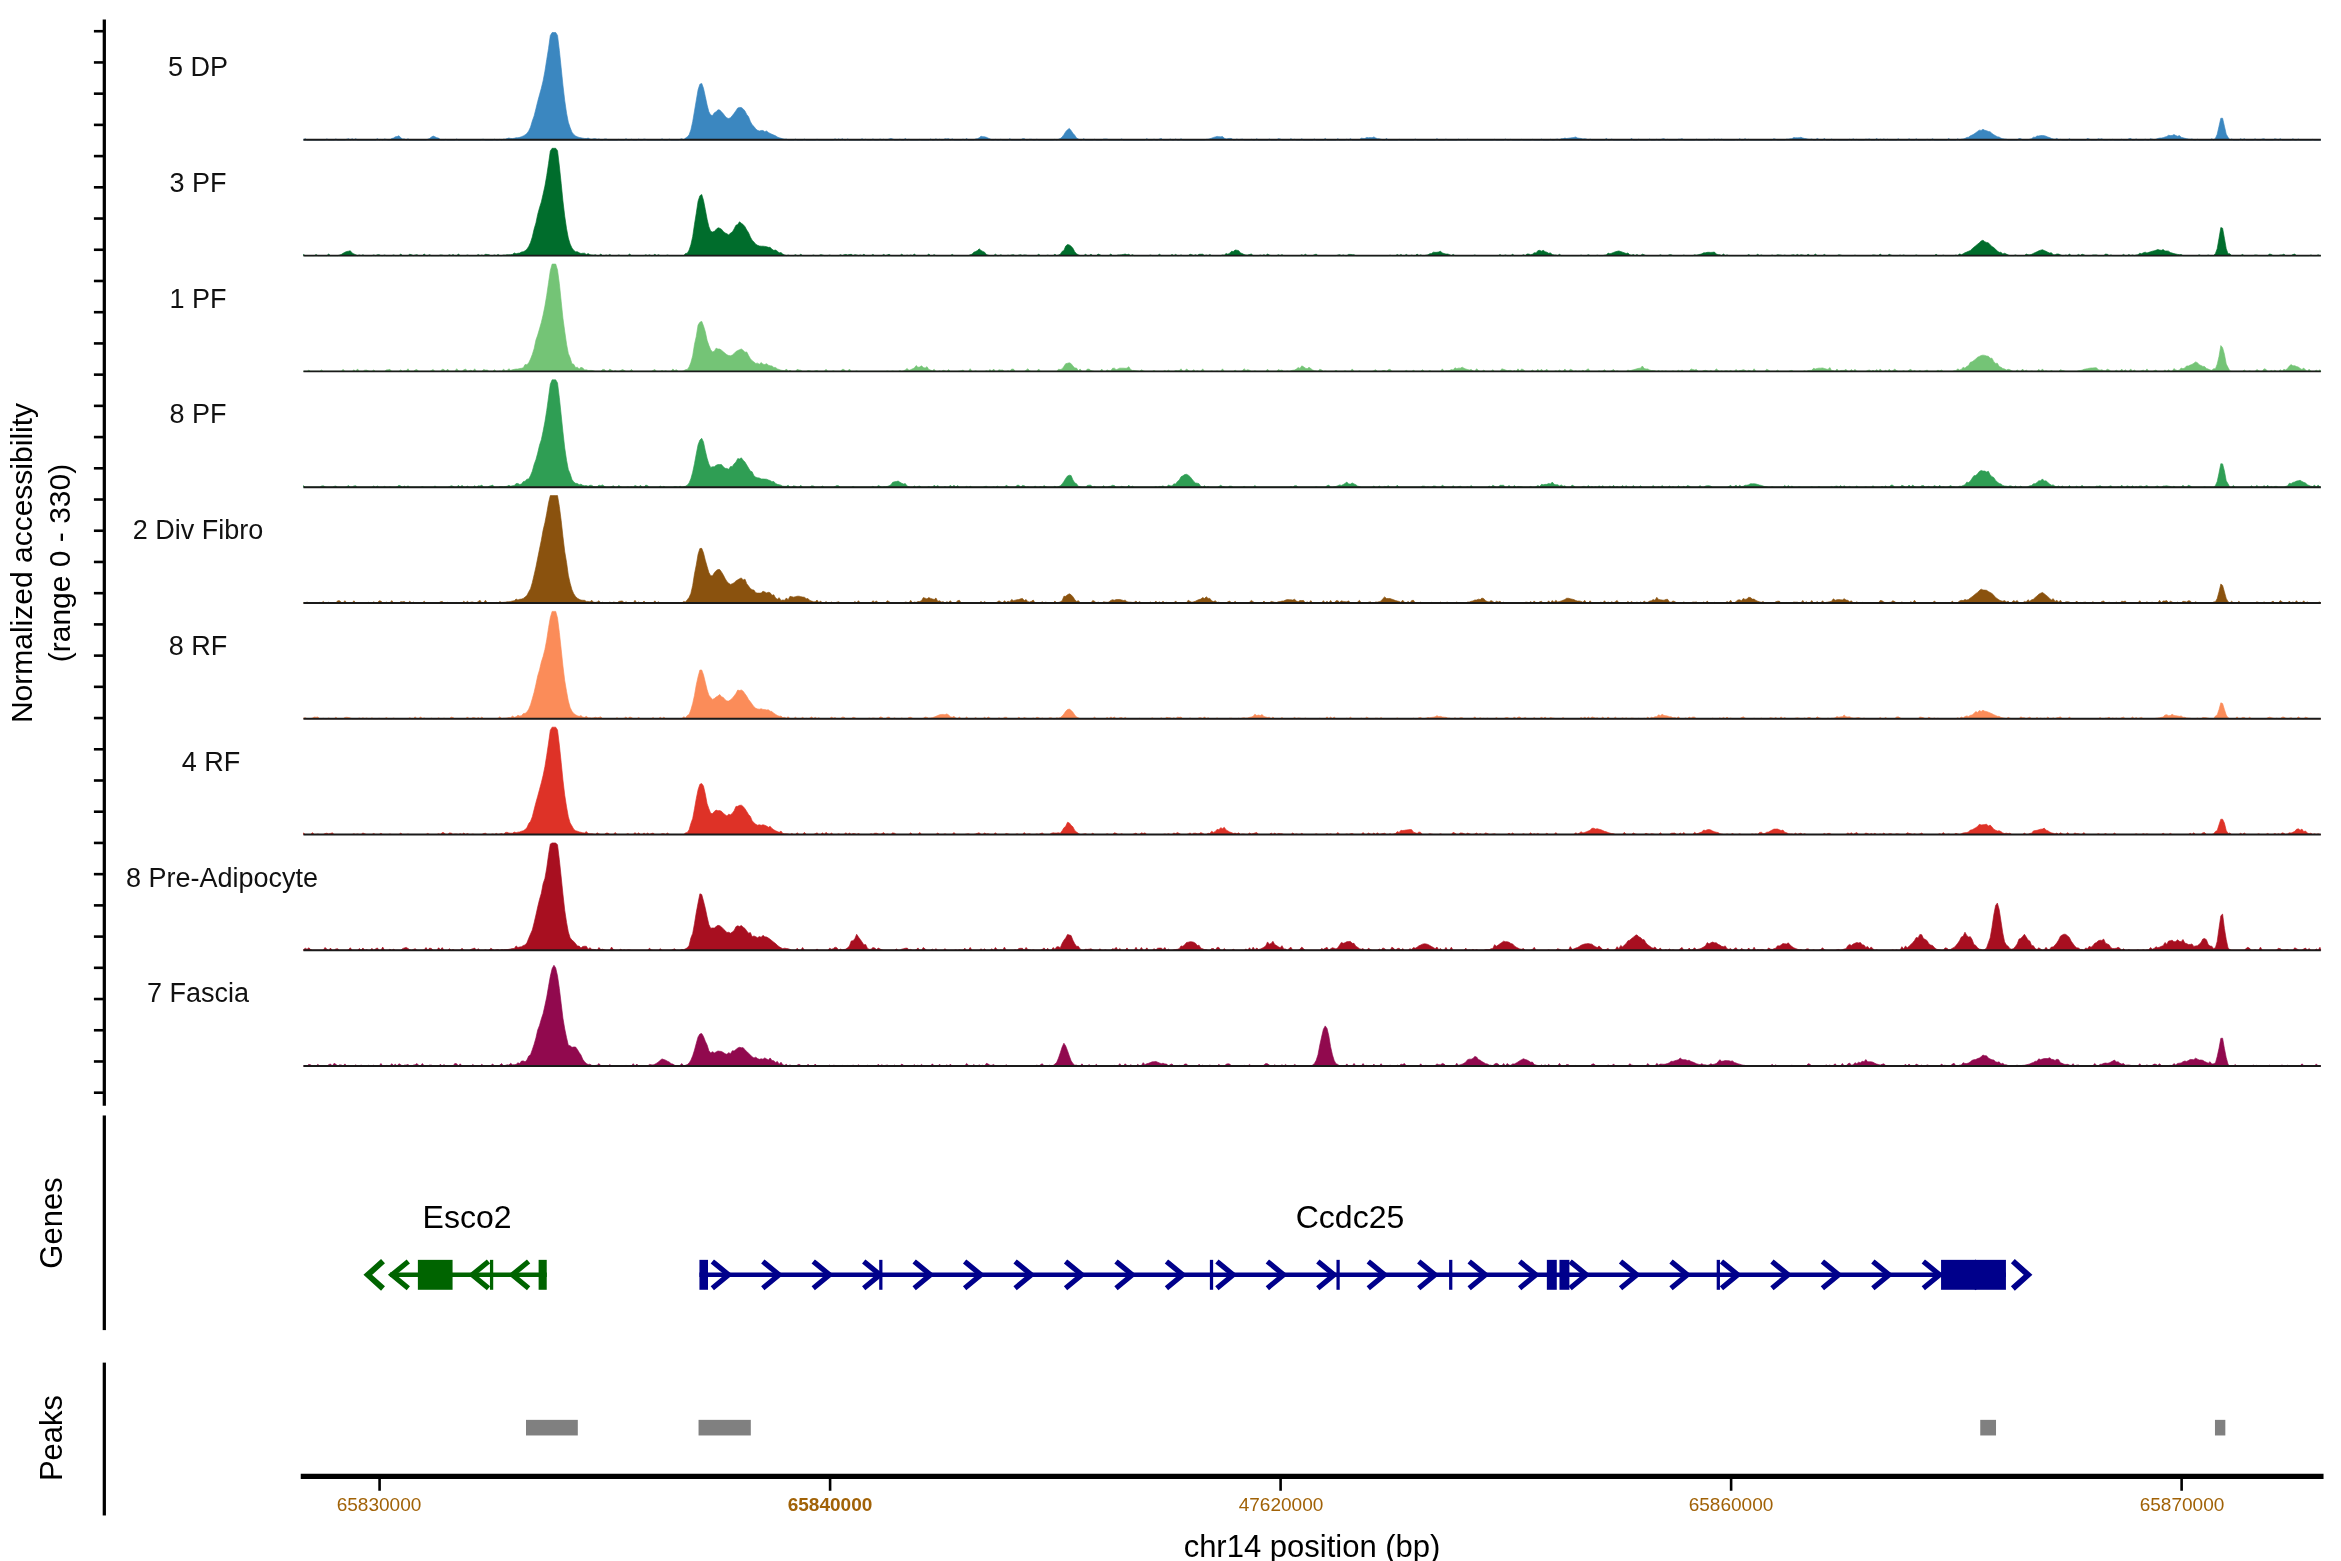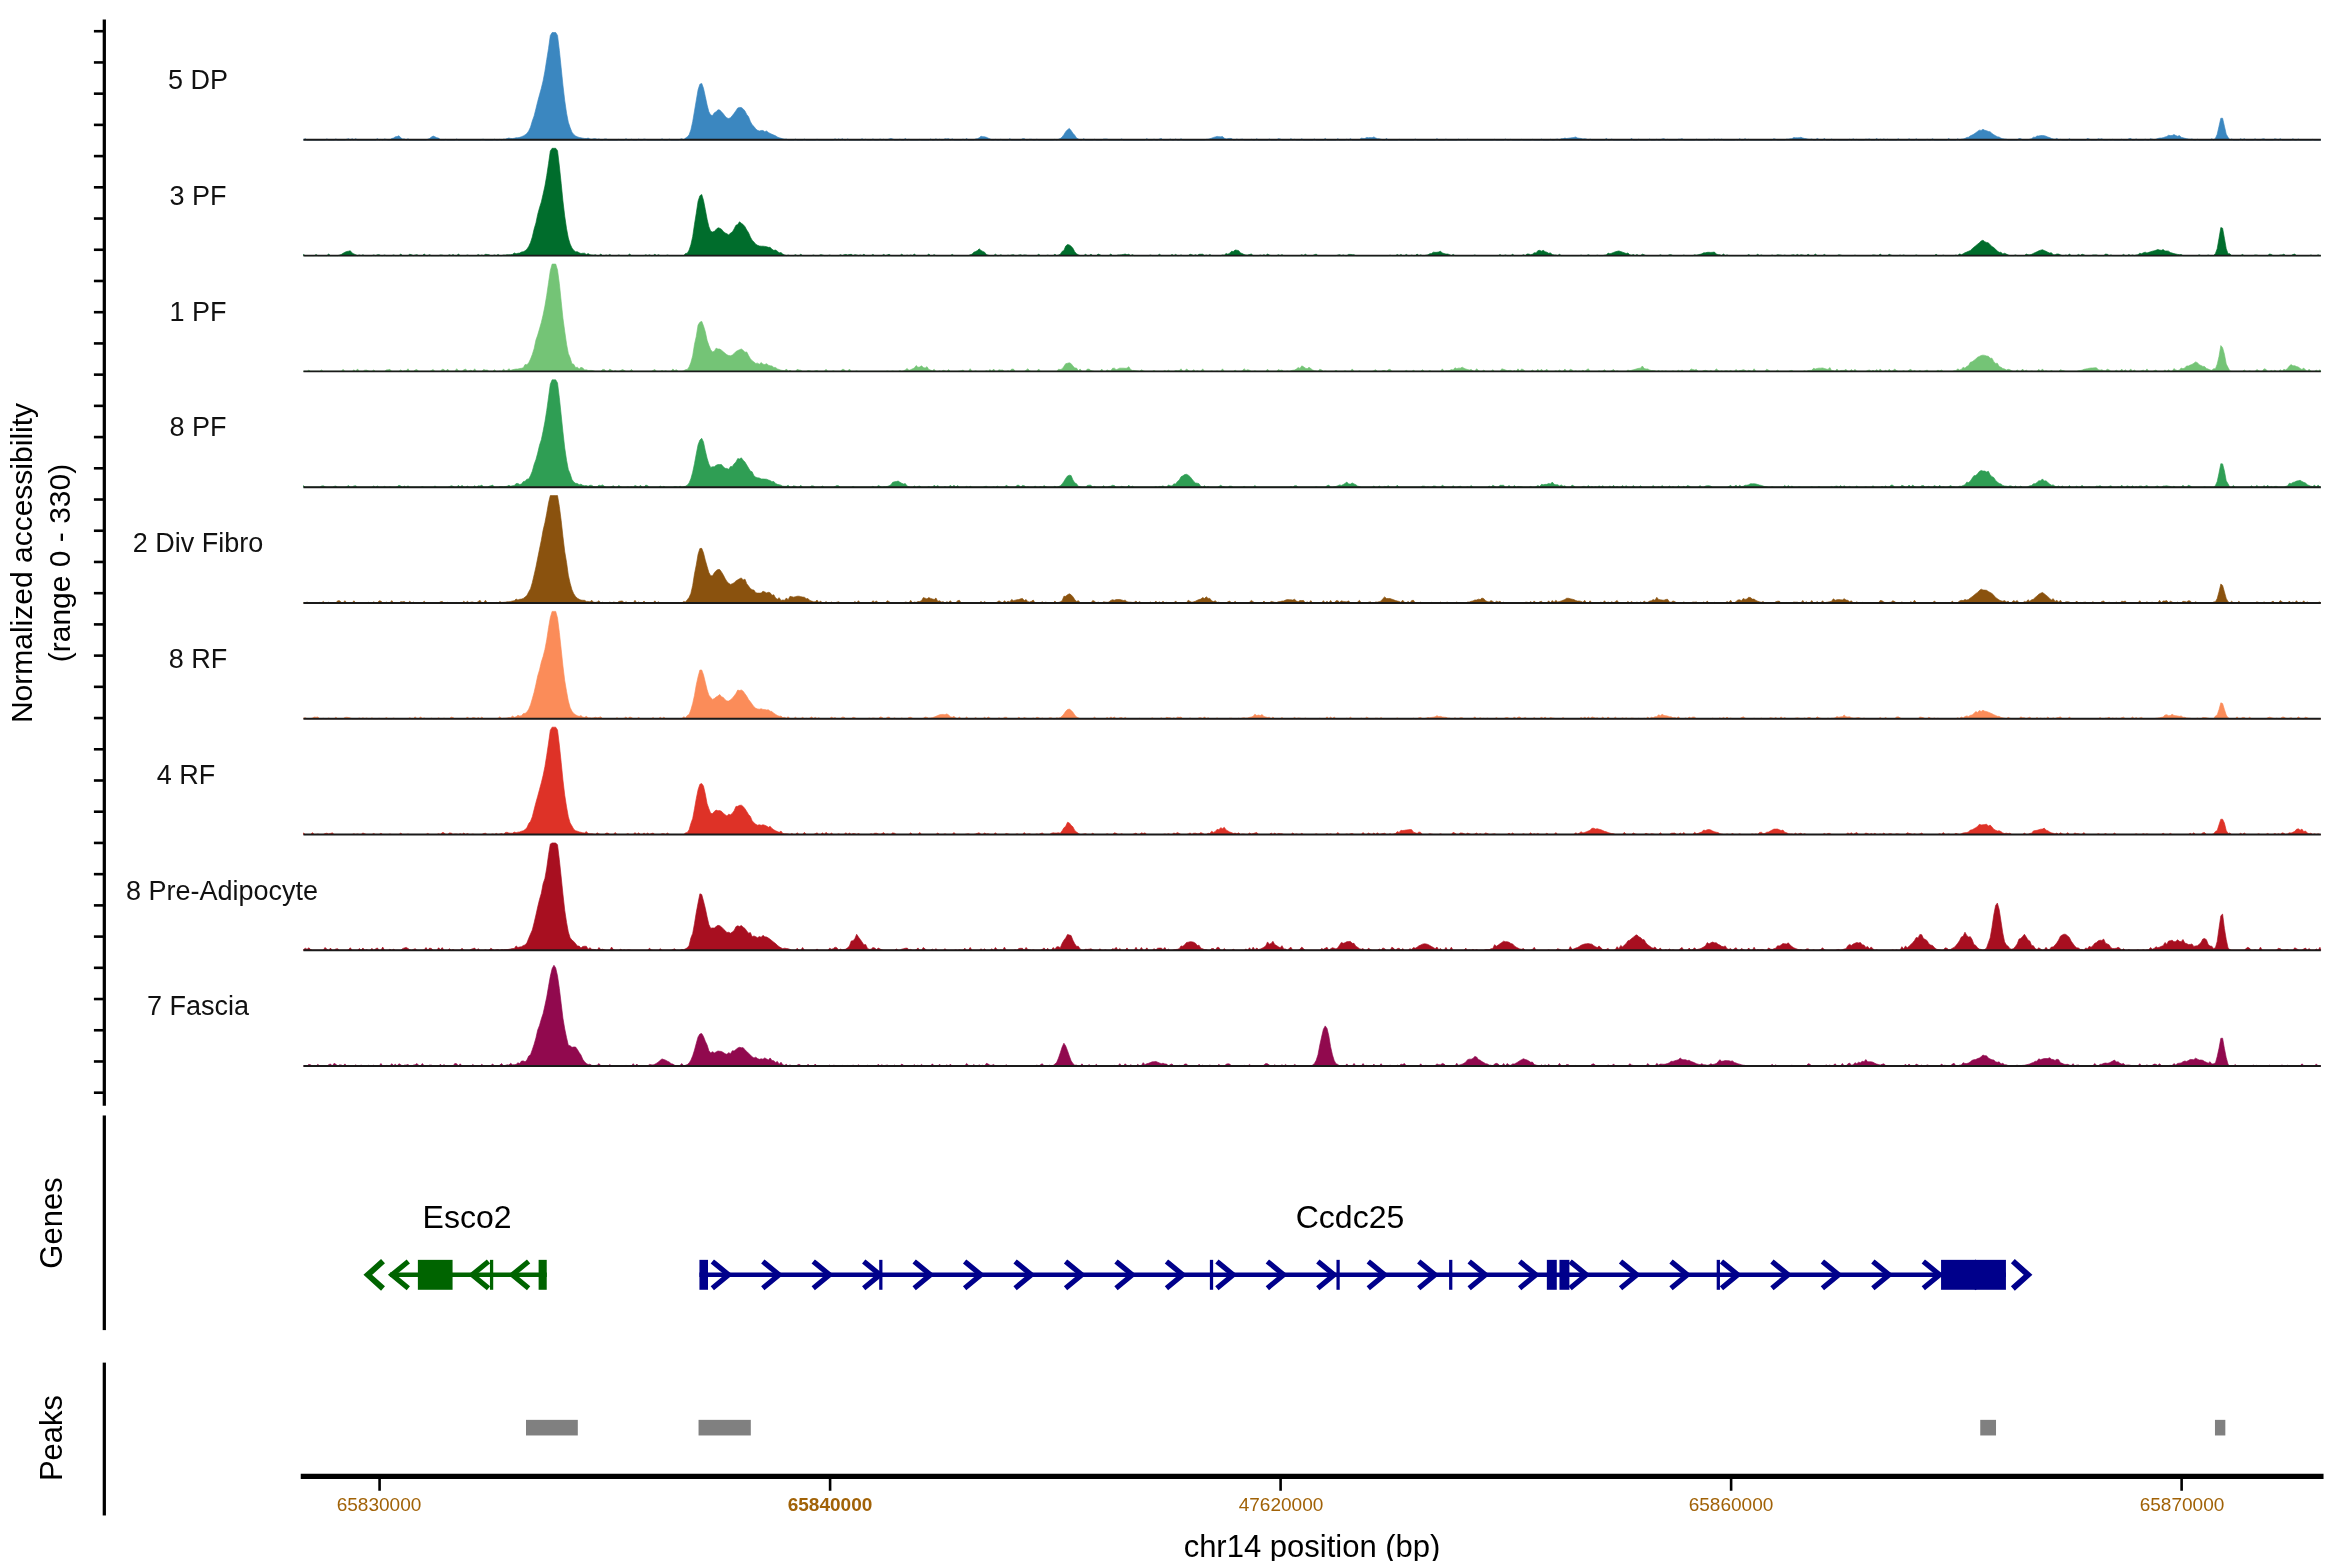--- a/index.html
+++ b/index.html
@@ -3,21 +3,21 @@
 <meta charset="utf-8">
 <style>
   html,body{margin:0;padding:0;background:#ffffff;}
   #figure{position:relative;width:2342px;height:1561px;background:#ffffff;overflow:hidden;
           font-family:"Liberation Sans", sans-serif;}
   #plot-svg{position:absolute;left:0;top:0;}
   .rot-label{position:absolute;transform:translate(-50%,-50%) rotate(-90deg);
              transform-origin:center center;white-space:nowrap;text-align:center;color:#000;}
   .ylab{font-size:30px;line-height:1.25;}
   .panel-lab{font-size:31px;}
-  .track-label{position:absolute;transform:translate(-50%,-50%);font-size:27px;color:#111;white-space:nowrap;margin-top:13px;}
+  .track-label{position:absolute;transform:translate(-50%,-50%);font-size:27px;color:#111;white-space:nowrap;}
   .gene-label{position:absolute;transform:translate(-50%,-50%);font-size:32px;color:#000;white-space:nowrap;}
   .xtick-label{position:absolute;transform:translate(-50%,0);font-size:19px;color:#a16207;white-space:nowrap;}
   .xtitle{position:absolute;transform:translate(-50%,0);font-size:31px;color:#000;white-space:nowrap;}
 </style>
 </head>
 <body>
 
 <div id="figure">
   <svg id="plot-svg" width="2342" height="1561" viewBox="0 0 3600 2400">
       <line x1="160" y1="30" x2="160" y2="1700" stroke="#000" stroke-width="5"></line>
@@ -144,21 +144,21 @@
 
   <div class="xtitle" style="left:1312px;top:1529px;">chr14 position (bp)</div>
 
   <div id="overlays">
       <div class="track-label" style="left: 198px; top: 67px;">5 DP</div>
       <div class="track-label" style="left: 198px; top: 183px;">3 PF</div>
       <div class="track-label" style="left: 198px; top: 299px;">1 PF</div>
       <div class="track-label" style="left: 198px; top: 414px;">8 PF</div>
       <div class="track-label" style="left: 198px; top: 530px;">2 Div Fibro</div>
       <div class="track-label" style="left: 198px; top: 646px;">8 RF</div>
-      <div class="track-label" style="left: 186px; top: 762px;">4 RF</div>
+      <div class="track-label" style="left: 211px; top: 762px;">4 RF</div>
       <div class="track-label" style="left: 198px; top: 878px; padding-left: 48px;">8 Pre-Adipocyte</div>
       <div class="track-label" style="left: 198px; top: 993px;">7 Fascia</div>
       <div class="gene-label" style="left: 467px; top: 1217px;">Esco2</div>
       <div class="gene-label" style="left: 1350px; top: 1217px;">Ccdc25</div>
       <div class="xtick-label" style="left: 379px; top: 1494px;">65830000</div>
       <div class="xtick-label" style="left: 830px; top: 1494px; font-weight: bold;">65840000</div>
       <div class="xtick-label" style="left: 1281px; top: 1494px;">47620000</div>
       <div class="xtick-label" style="left: 1731px; top: 1494px;">65860000</div>
       <div class="xtick-label" style="left: 2182px; top: 1494px;">65870000</div>
     </div>

